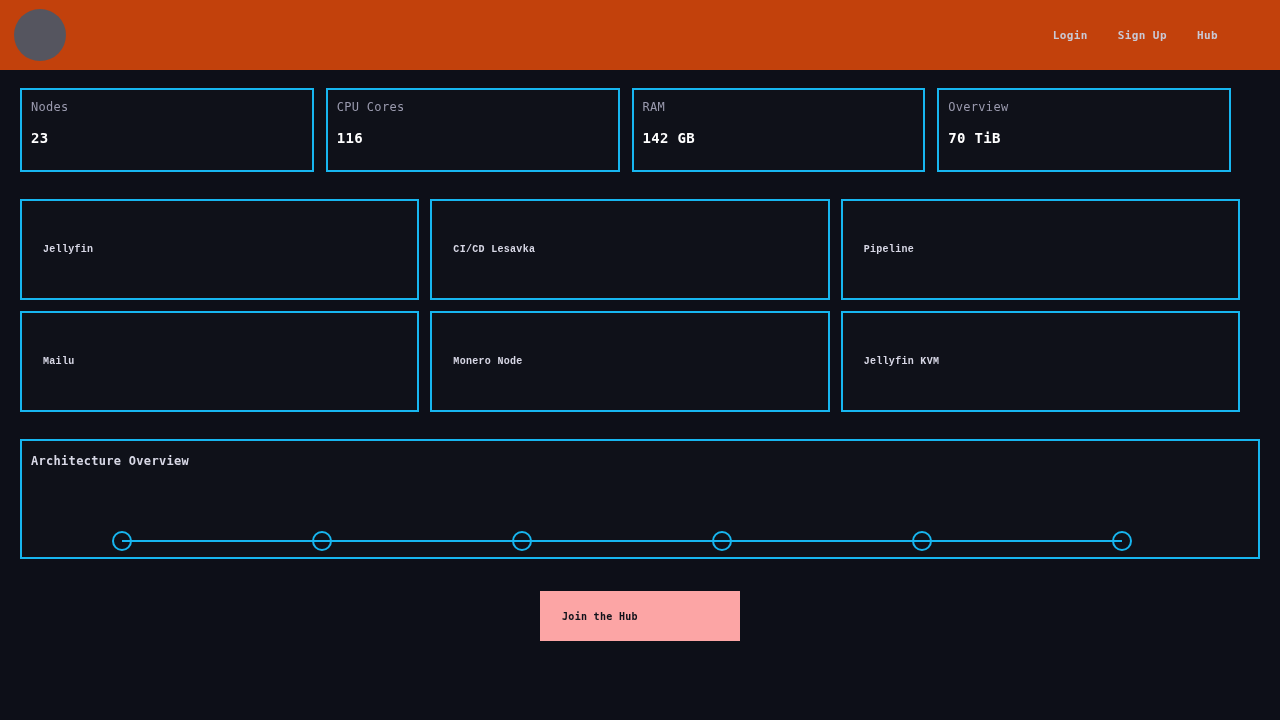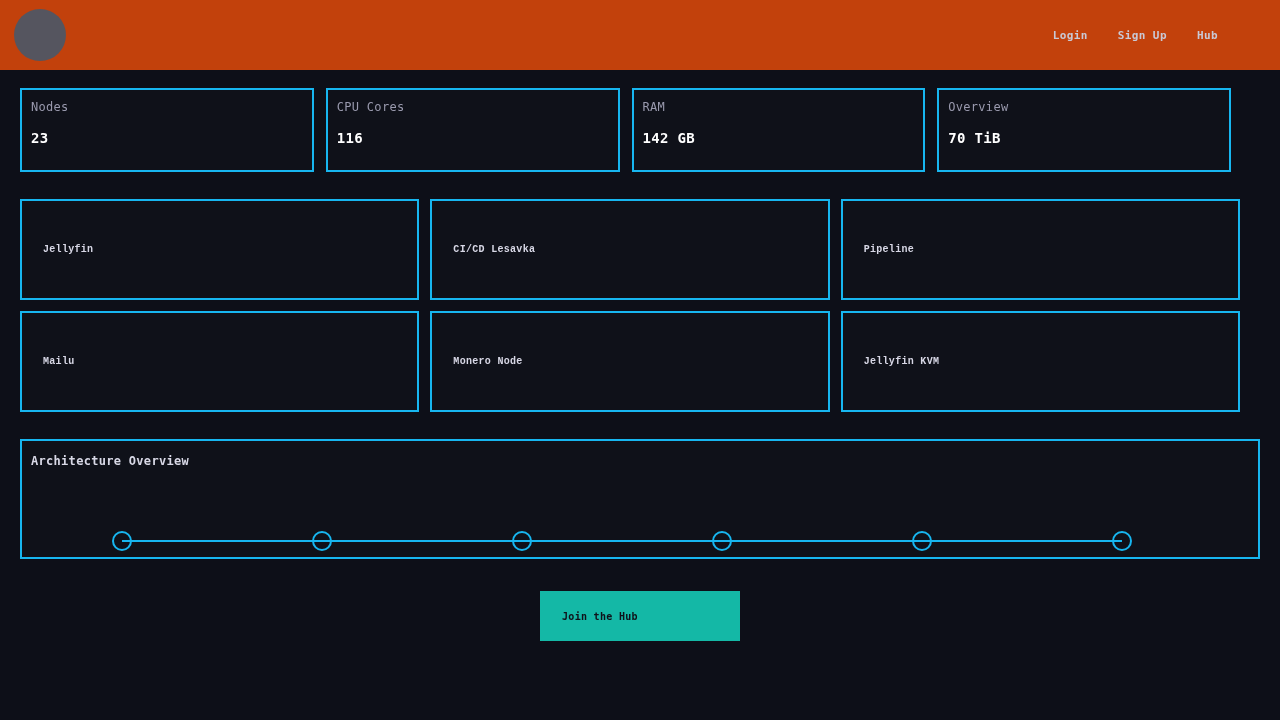--- a/index.html
+++ b/index.html
@@ -117,21 +117,21 @@
   }
 
   
   #cta-row {
     display:flex;
     justify-content:center;
     padding-top:32px;
   }
   #join-hub-button {
     width:200px; height:50px;
-    background:#14b8a6;
+    background:#fca5a5;
     border:none;
     display:flex;
     align-items:center;
     padding-left:22px;
     cursor:pointer;
     font-family:inherit;
   }
   #join-hub-button span {
     color:#10121a;
     font-size:10px;

